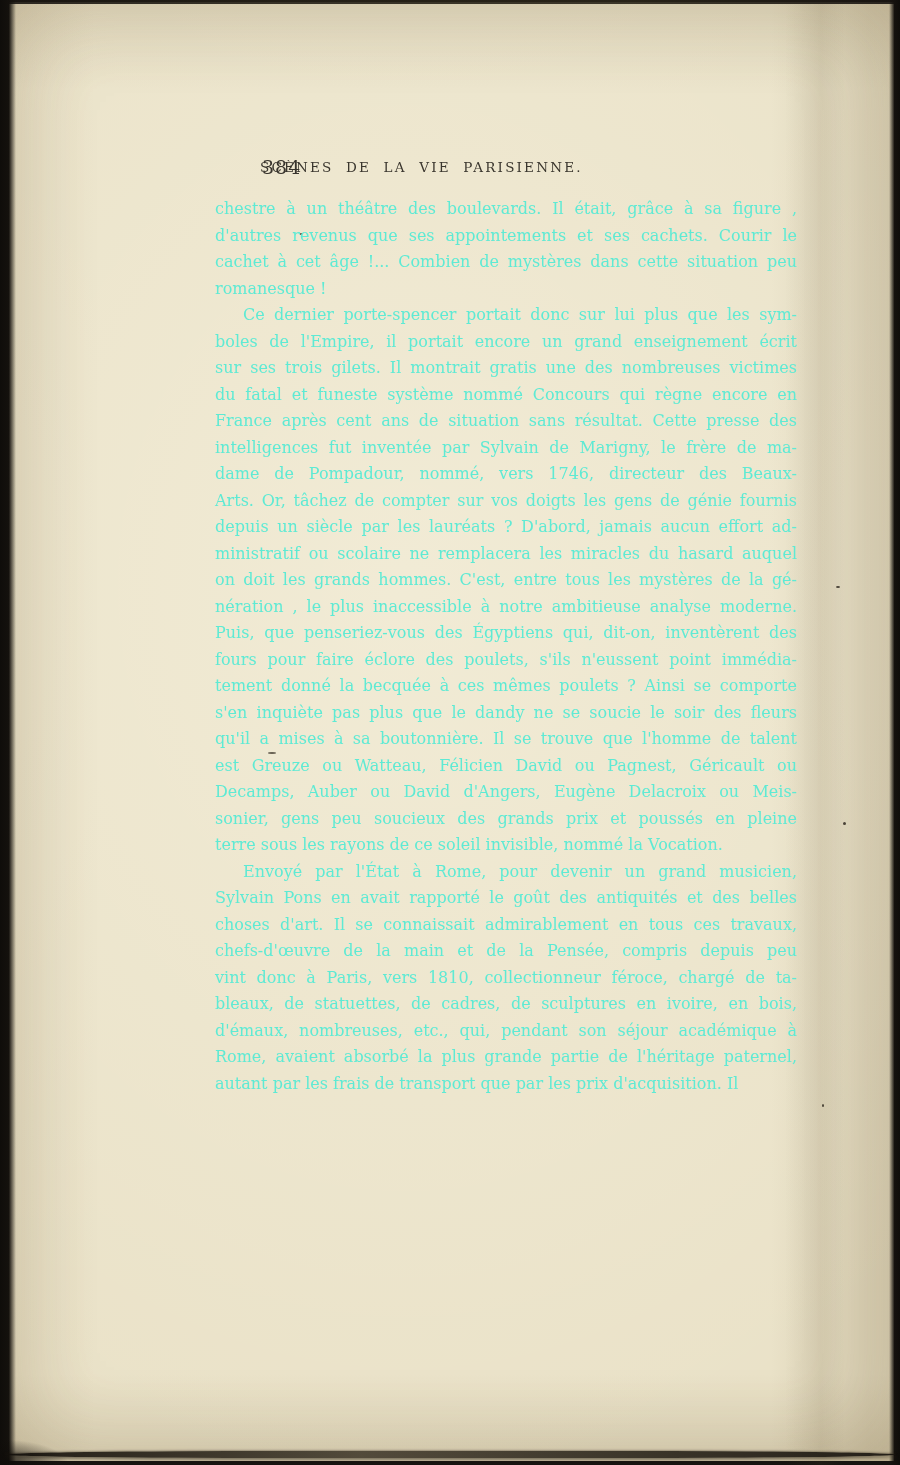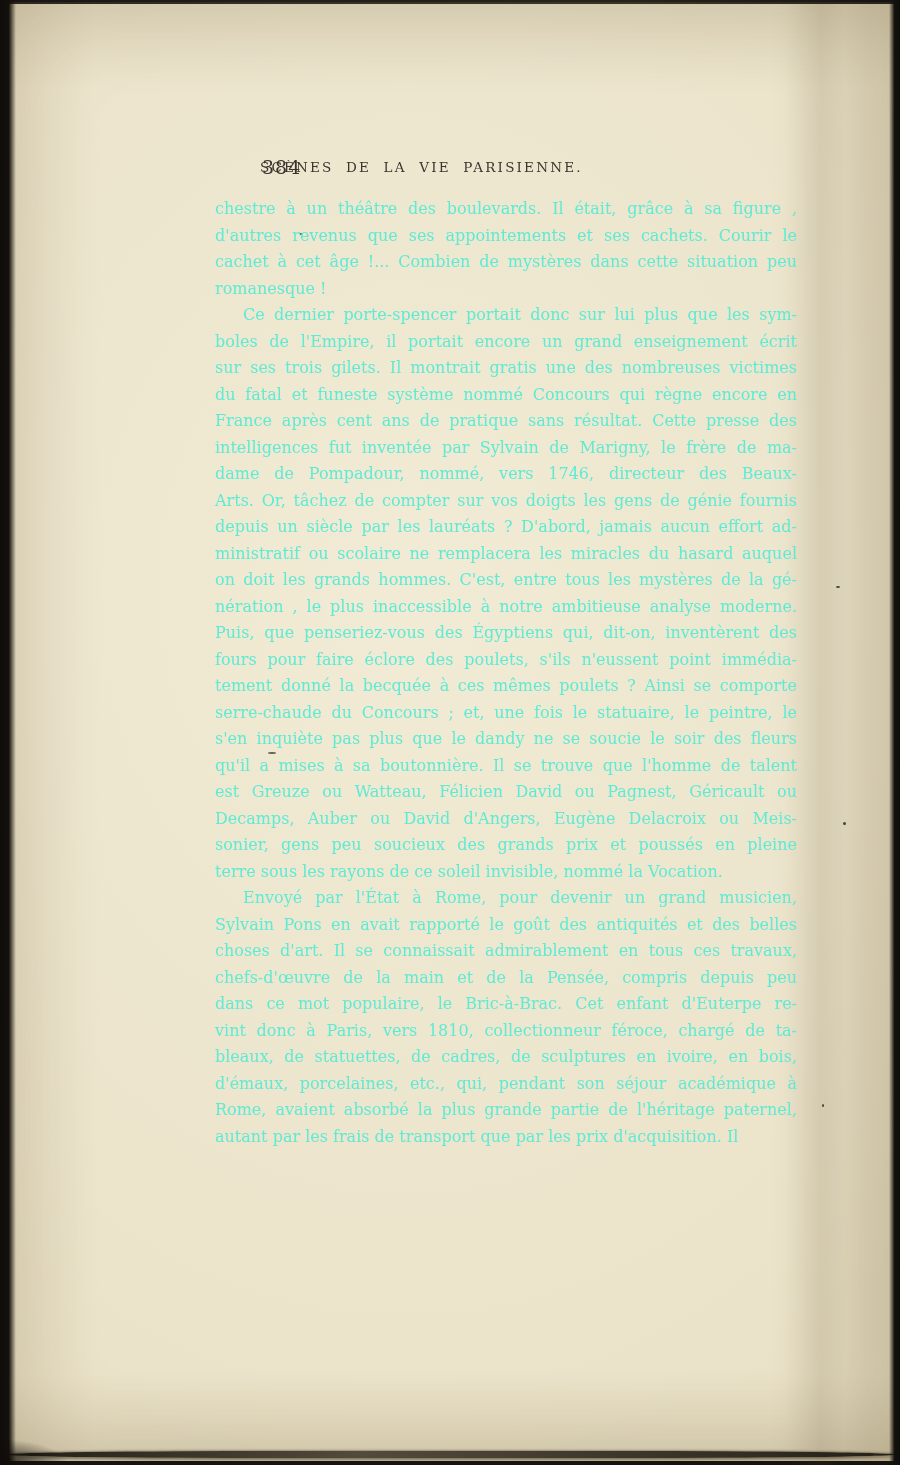--- a/index.html
+++ b/index.html
@@ -140,46 +140,44 @@
           <div class="line">chestre à un théâtre des boulevards. Il était, grâce à sa figure ,</div>
           <div class="line">d'autres revenus que ses appointements et ses cachets. Courir le</div>
           <div class="line">cachet à cet âge !... Combien de mystères dans cette situation peu</div>
           <div class="line last">romanesque !</div>
         </div>
         <div class="paragraph">
           <div class="line indent">Ce dernier porte-spencer portait donc sur lui plus que les sym-</div>
           <div class="line">boles de l'Empire, il portait encore un grand enseignement écrit</div>
           <div class="line">sur ses trois gilets. Il montrait gratis une des nombreuses victimes</div>
           <div class="line">du fatal et funeste système nommé Concours qui règne encore en</div>
-          <div class="line">France après cent ans de pratique sans résultat. Cette presse des</div>
+          <div class="line">France après cent ans de situation sans résultat. Cette presse des</div>
           <div class="line">intelligences fut inventée par Sylvain de Marigny, le frère de ma-</div>
           <div class="line">dame de Pompadour, nommé, vers 1746, directeur des Beaux-</div>
           <div class="line">Arts. Or, tâchez de compter sur vos doigts les gens de génie fournis</div>
           <div class="line">depuis un siècle par les lauréats ? D'abord, jamais aucun effort ad-</div>
           <div class="line">ministratif ou scolaire ne remplacera les miracles du hasard auquel</div>
           <div class="line">on doit les grands hommes. C'est, entre tous les mystères de la gé-</div>
           <div class="line">nération , le plus inaccessible à notre ambitieuse analyse moderne.</div>
           <div class="line">Puis, que penseriez-vous des Égyptiens qui, dit-on, inventèrent des</div>
           <div class="line">fours pour faire éclore des poulets, s'ils n'eussent point immédia-</div>
           <div class="line">tement donné la becquée à ces mêmes poulets ? Ainsi se comporte</div>
-          <div class="line">serre-chaude du Concours ; et, une fois le statuaire, le peintre, le</div>
           <div class="line">s'en inquiète pas plus que le dandy ne se soucie le soir des fleurs</div>
           <div class="line">qu'il a mises à sa boutonnière. Il se trouve que l'homme de talent</div>
           <div class="line">est Greuze ou Watteau, Félicien David ou Pagnest, Géricault ou</div>
           <div class="line">Decamps, Auber ou David d'Angers, Eugène Delacroix ou Meis-</div>
           <div class="line">sonier, gens peu soucieux des grands prix et poussés en pleine</div>
           <div class="line last">terre sous les rayons de ce soleil invisible, nommé la Vocation.</div>
         </div>
         <div class="paragraph">
           <div class="line indent">Envoyé par l'État à Rome, pour devenir un grand musicien,</div>
           <div class="line">Sylvain Pons en avait rapporté le goût des antiquités et des belles</div>
           <div class="line">choses d'art. Il se connaissait admirablement en tous ces travaux,</div>
           <div class="line">chefs-d'œuvre de la main et de la Pensée, compris depuis peu</div>
-          <div class="line">dans ce mot populaire, le Bric-à-Brac. Cet enfant d'Euterpe re-</div>
           <div class="line">vint donc à Paris, vers 1810, collectionneur féroce, chargé de ta-</div>
           <div class="line">bleaux, de statuettes, de cadres, de sculptures en ivoire, en bois,</div>
-          <div class="line">d'émaux, porcelaines, etc., qui, pendant son séjour académique à</div>
+          <div class="line">d'émaux, nombreuses, etc., qui, pendant son séjour académique à</div>
           <div class="line">Rome, avaient absorbé la plus grande partie de l'héritage paternel,</div>
           <div class="line last">autant par les frais de transport que par les prix d'acquisition. Il</div>
         </div>
       </div>
   </div>
 </div>
 
 </body></html>

